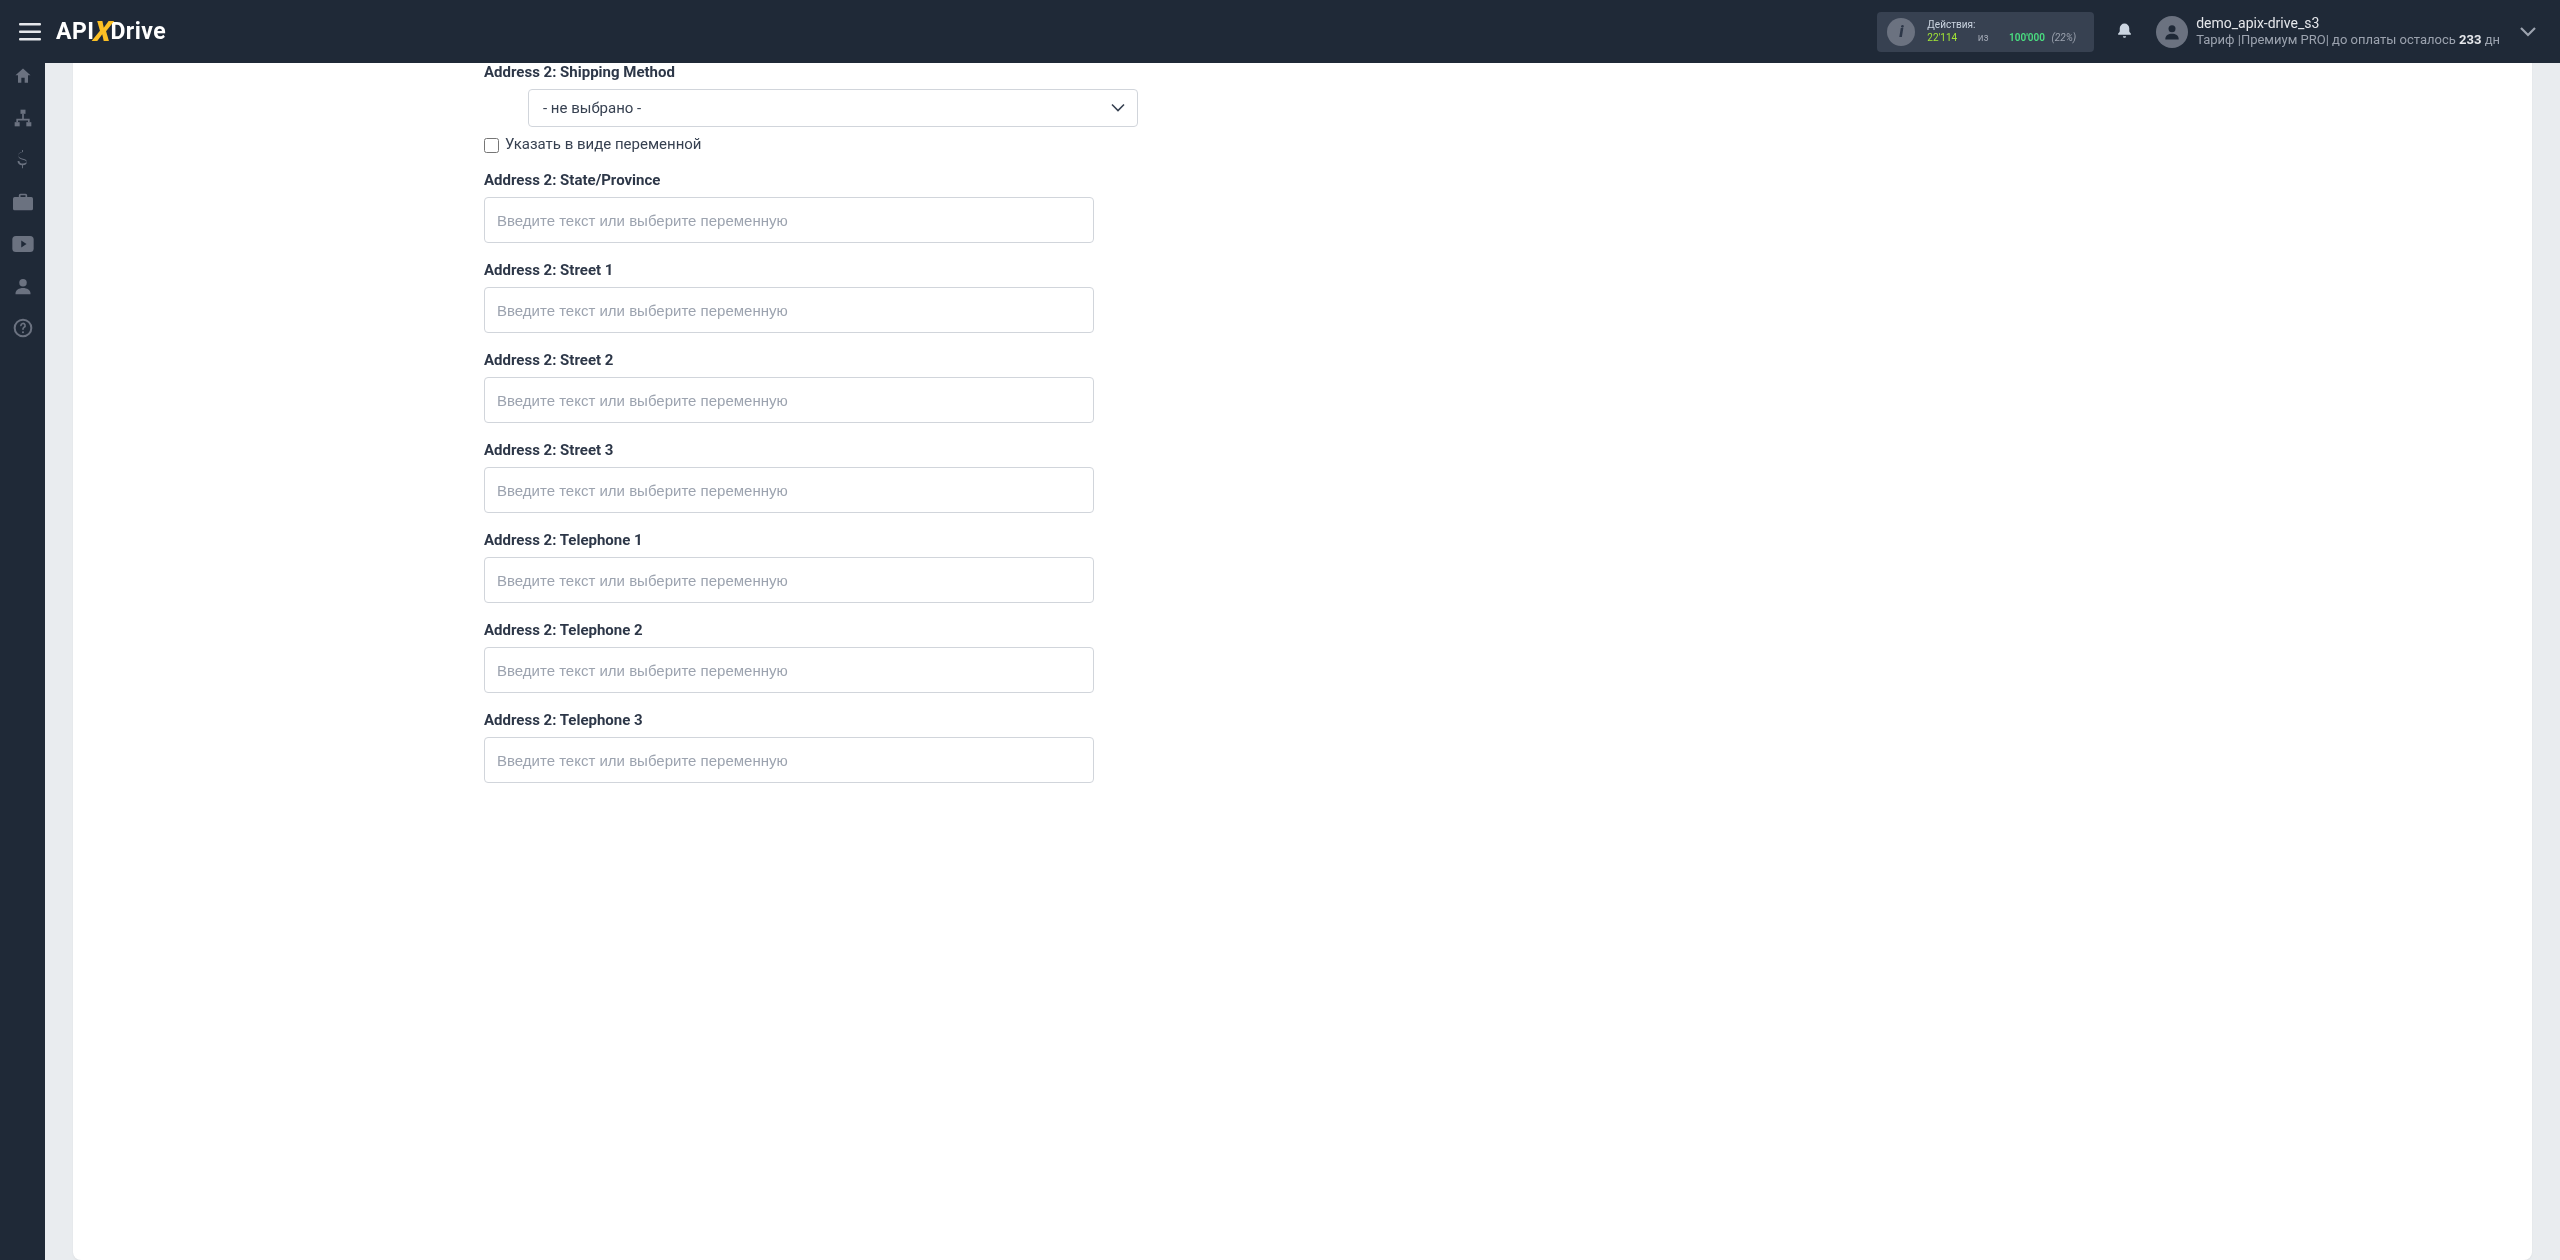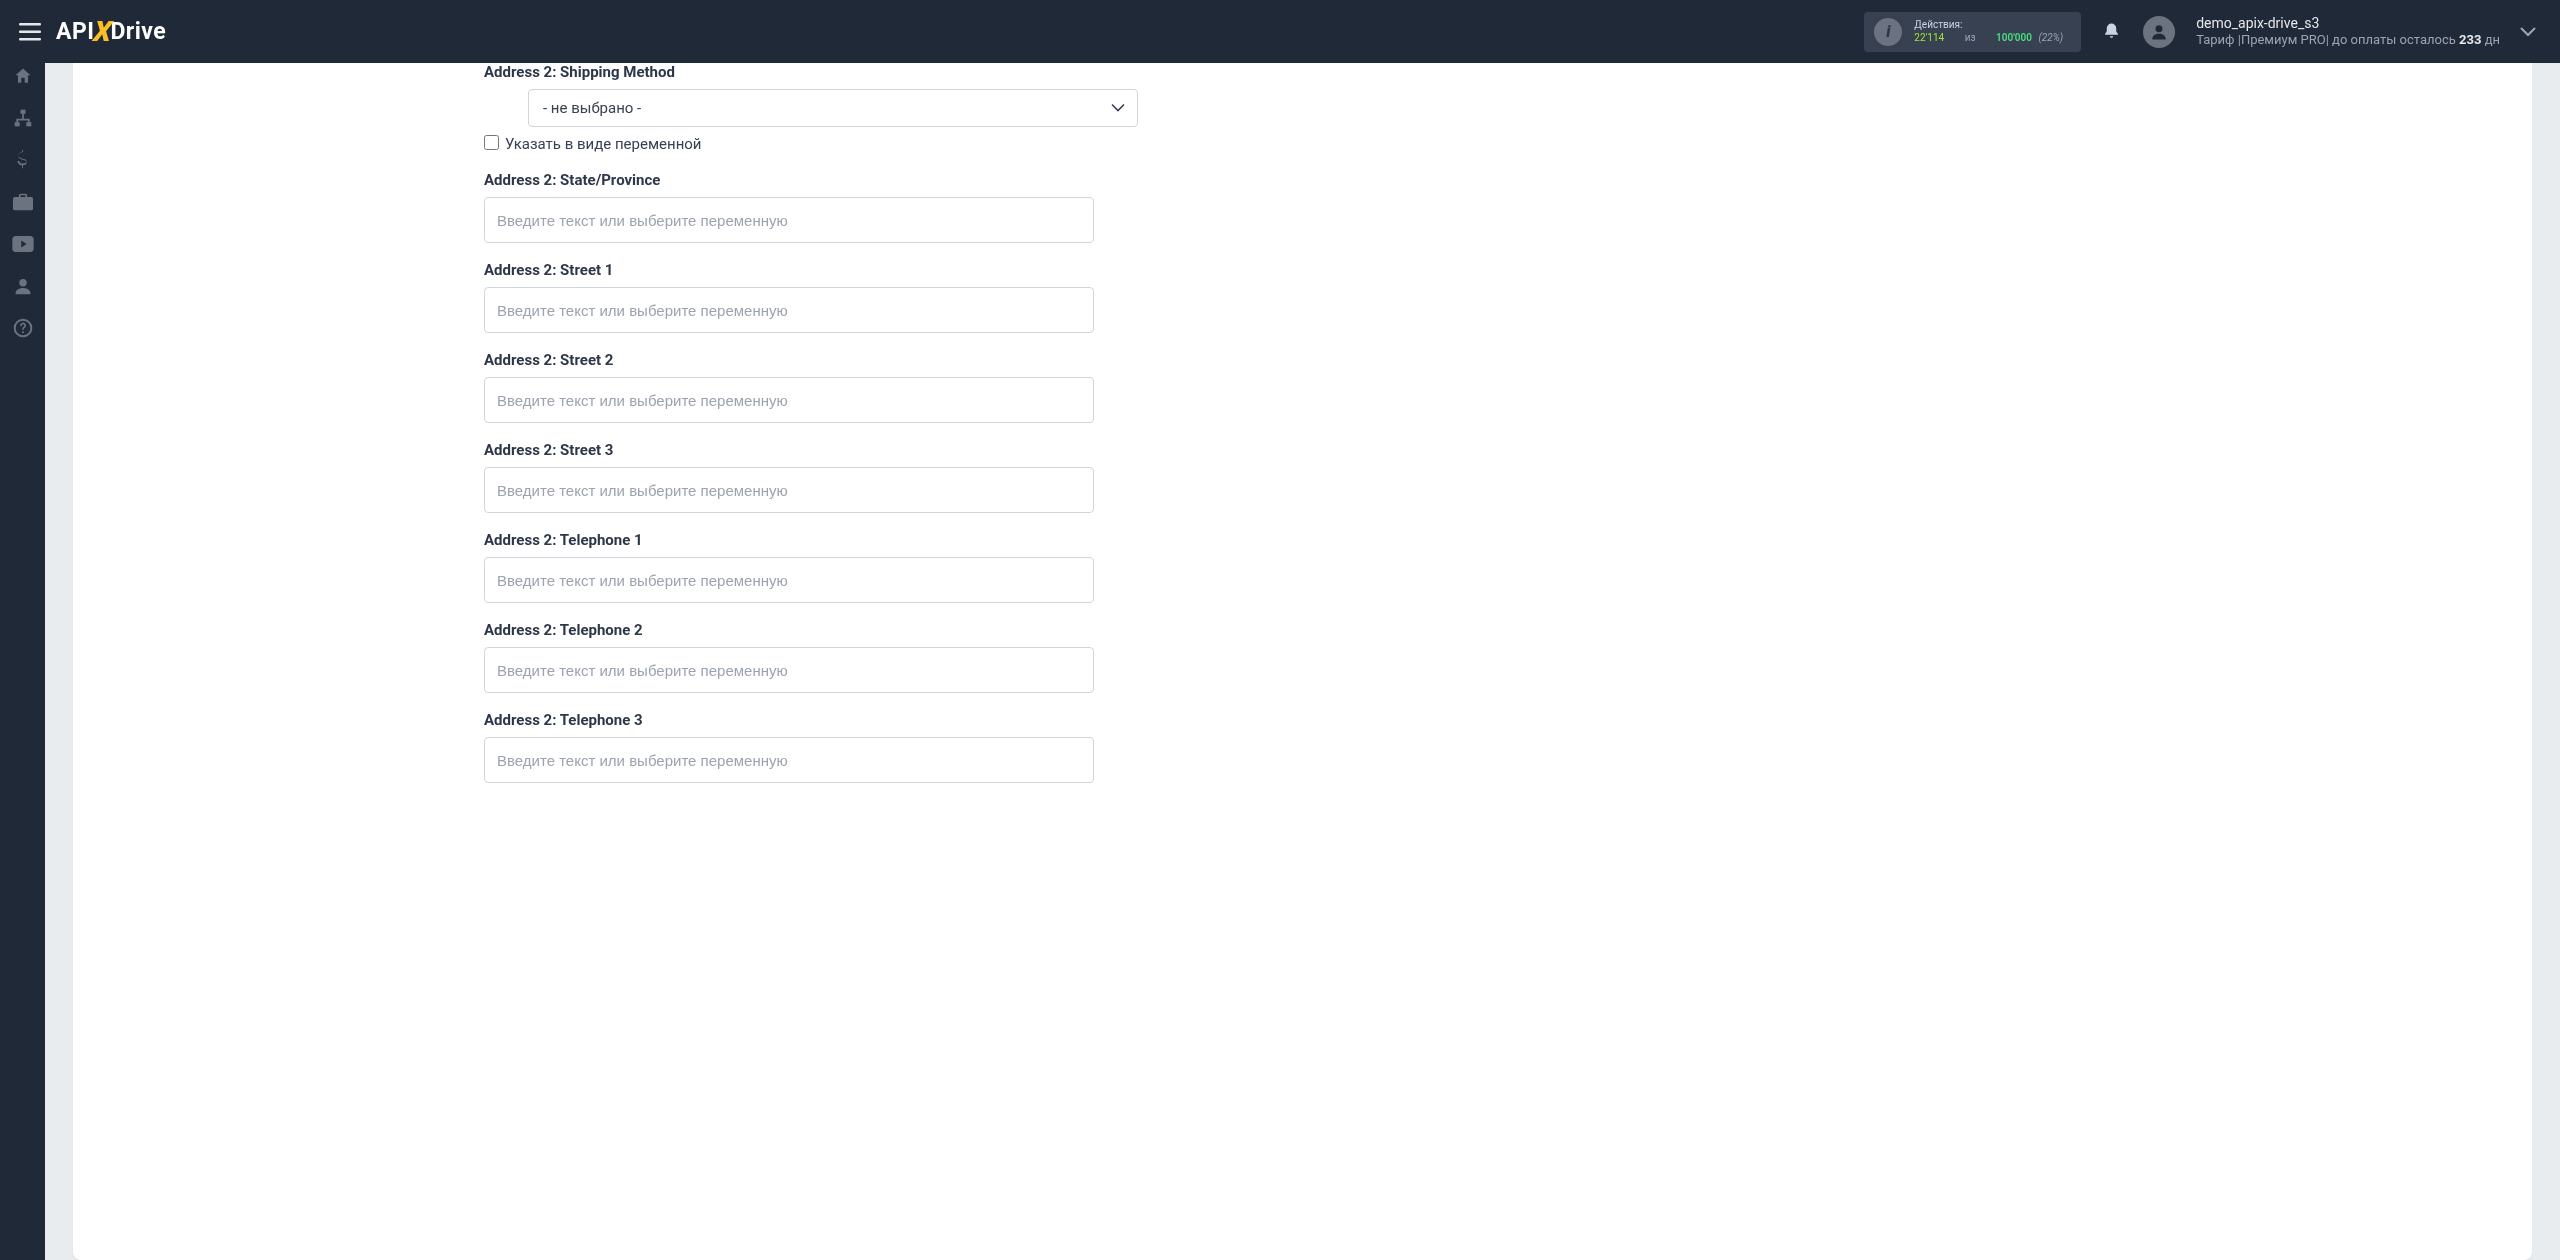--- a/index.html
+++ b/index.html
@@ -73,21 +73,21 @@
   .actions-text .num-limit { color: #4ade80; font-weight: 600; }
   .actions-text .pct { color: #9ca3af; font-style: italic; margin-left: 4px; }
 
   .bell-btn {
     width: 44px; height: 40px;
     display: flex; align-items: center; justify-content: center;
     color: #cbd5e1; cursor: pointer;
   }
 
   .user-block {
-    display: flex; align-items: center; gap: 21px;
+    display: flex; align-items: center; gap: 8px;
     margin-left: 10px; cursor: pointer;
     padding-right: 6px;
   }
   .avatar {
     width: 32px; height: 32px; border-radius: 50%;
     background: #6b7280;
     display: flex; align-items: center; justify-content: center;
     color: #1f2937;
   }
   .user-text { font-size: 14px; line-height: 1.25; }
@@ -170,21 +170,21 @@
     cursor: pointer;
     margin-left: 44px;
   }
   .select-box .chev {
     position: absolute; right: 12px; top: 50%; transform: translateY(-50%);
     color: #374151;
   }
 
   .checkbox-row {
     margin-top: 8px;
-    display: flex; align-items: flex-start; gap: 6px;
+    display: flex; align-items: flex-end; gap: 6px;
     font-size: 15px; color: #374151;
   }
   .checkbox-row input[type=checkbox] {
     width: 15px; height: 15px; cursor: pointer;
     accent-color: #374151;
   }
 
   svg { display: block; }
 </style>
 </head>

